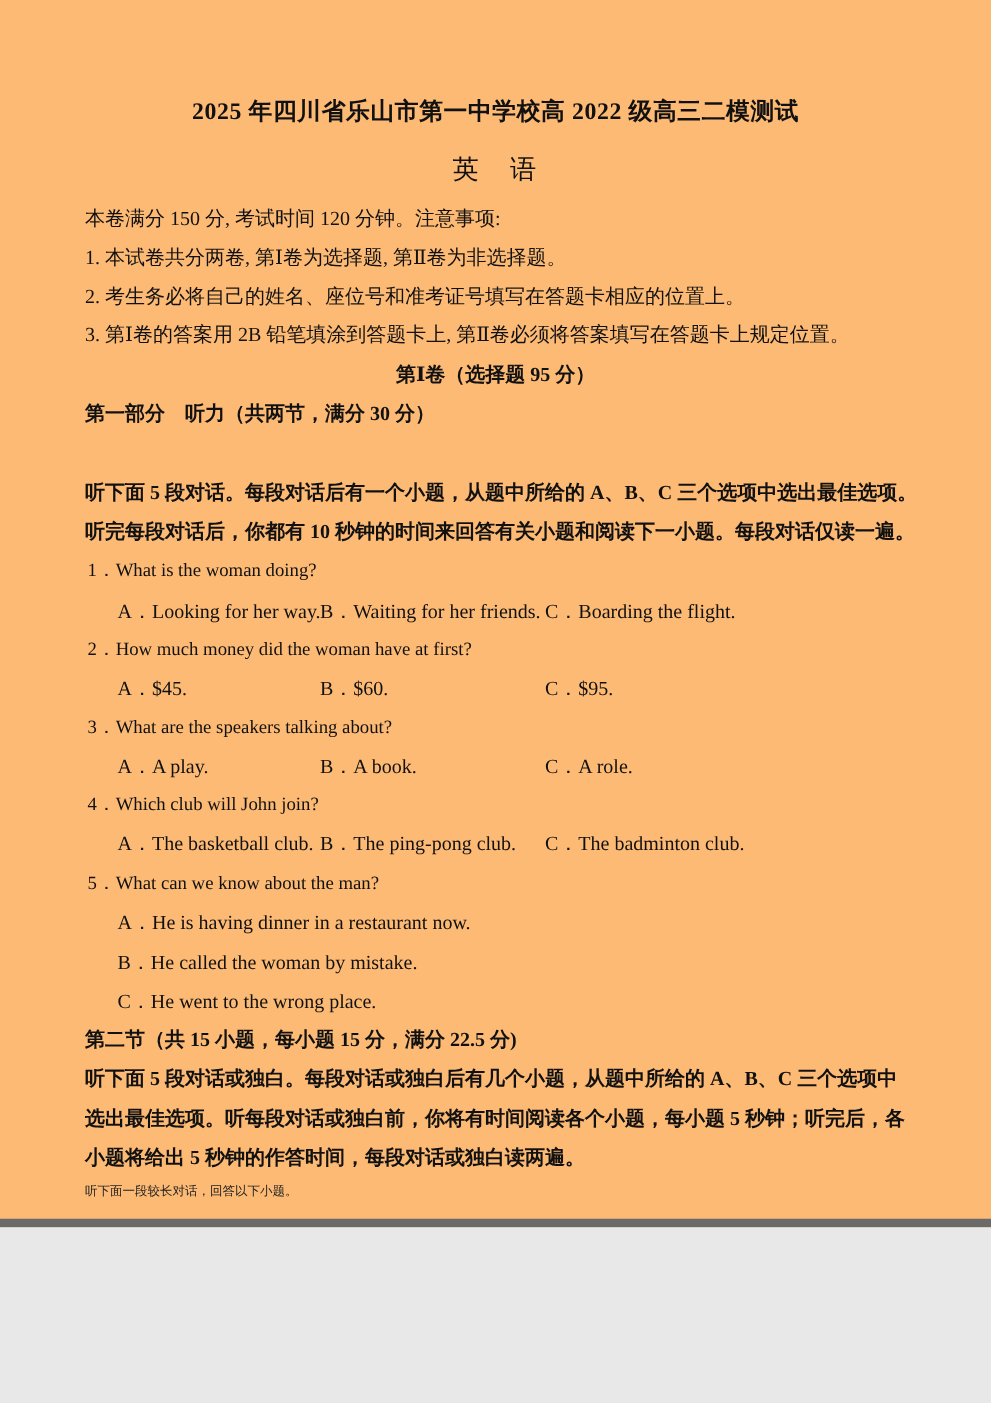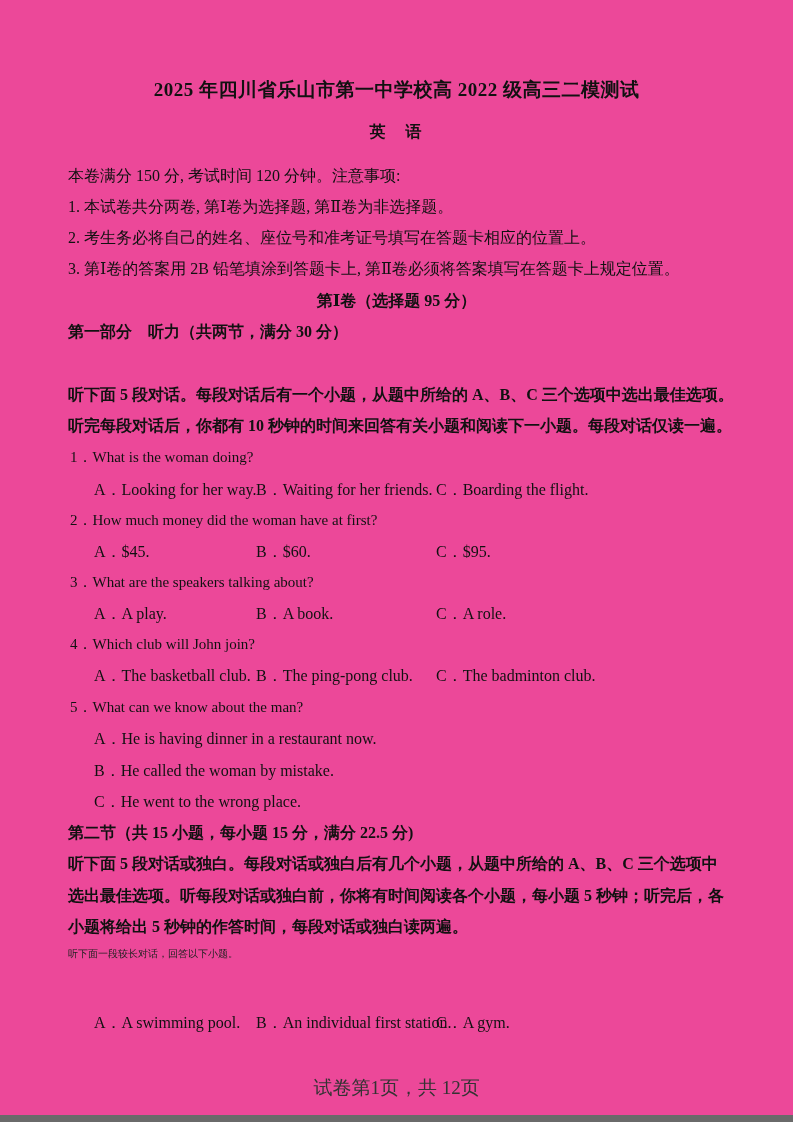--- a/index.html
+++ b/index.html
@@ -1,36 +1,36 @@
 <!DOCTYPE html>
 <html><head>
 <meta charset="utf-8">
 <style>
   html, body { margin: 0; padding: 0; background: #e8e8e8; }
   .page {
     position: relative;
     width: 793px;
-    height: 1122px;
+    height: 982px;
     margin: 0 auto;
-    background: #ec4899;
+    background: #fdba74;
     font-family: "Liberation Serif", "DejaVu Serif", serif;
     color: #111111;
     overflow: hidden;
   }
   .row {
     position: absolute;
     left: 68px;
     right: 64px;
     white-space: nowrap;
     font-size: 16px;
     line-height: 1.25;
   }
   .center { text-align: center; left: 40px; right: 40px; }
   .title { font-size: 19px; font-weight: 700; letter-spacing: 0.5px; }
-  .subject { font-size: 16px; font-weight: 700; letter-spacing: 2px; }
+  .subject { font-size: 21px; font-weight: 400; letter-spacing: 2px; }
   .cn-bold { font-weight: 700; }
   .q { left: 70px; font-size: 15px; }
   .q .qn { font-size: 15px; }
   .opts { height: 22px; }
   .opt { position: absolute; top: 0; font-size: 16px; }
   .oA { left: 26px; }   
   .oB { left: 188px; }  
   .oC { left: 368px; text-align: right; }  
   .hint { font-size: 10px; color: #222222; }
   .footer { font-size: 19px; color: #333333; }

